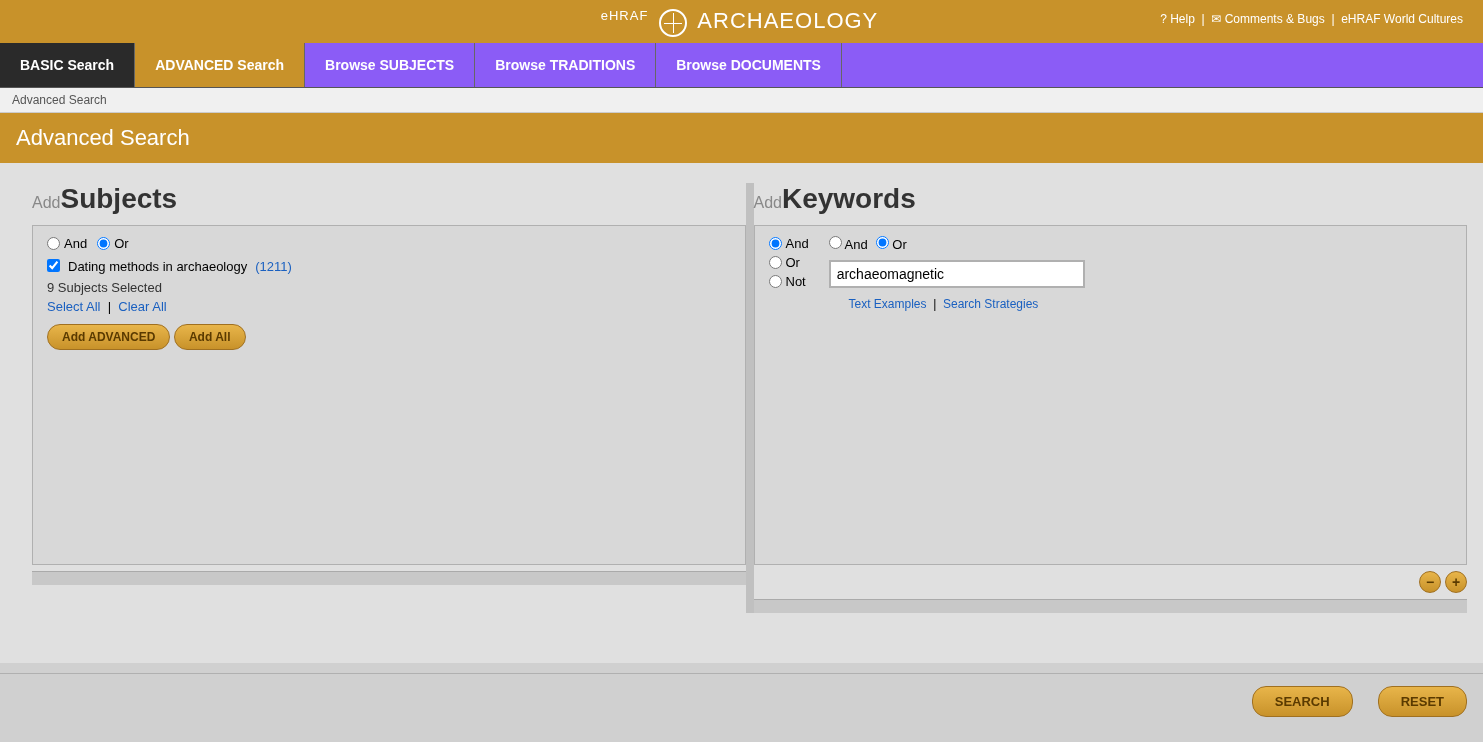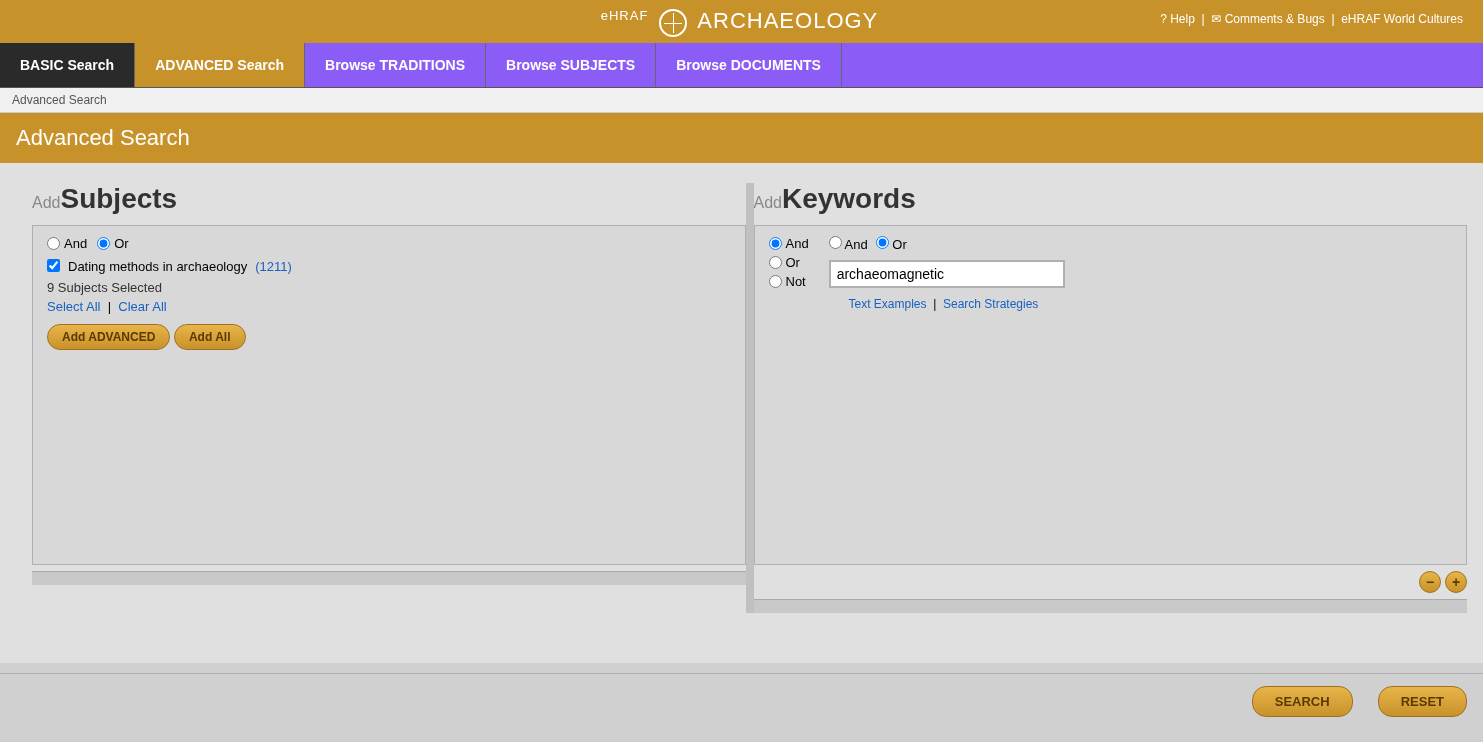--- a/index.html
+++ b/index.html
@@ -314,22 +314,22 @@
     <span>✉</span>
     <a href="#">Comments &amp; Bugs</a>
     &nbsp;|&nbsp;
     <a href="#">eHRAF World Cultures</a>
   </div>
 </div>
 
 <div id="nav">
   <div class="nav-item dark">BASIC Search</div>
   <div class="nav-item active">ADVANCED Search</div>
+  <div class="nav-item">Browse SUBJECTS</div>
   <div class="nav-item">Browse TRADITIONS</div>
-  <div class="nav-item">Browse SUBJECTS</div>
   <div class="nav-item">Browse DOCUMENTS</div>
 </div>
 
 <div id="breadcrumb">Advanced Search</div>
 
 <div id="page-title-bar">Advanced Search</div>
 
 <div id="main-content">
   <div class="search-columns">
 
@@ -402,21 +402,21 @@
               <label>
                 <input type="radio" name="kw_right" style="">
                 <span>And</span>
               </label>
               <label>
                 <input type="radio" name="kw_right" checked="" style="">
                 <span>Or</span>
               </label>
             </div>
 
-            <input type="text" class="keyword-input" style="width: 236px;" value="archaeomagnetic">
+            <input type="text" class="keyword-input" style="width: 256px;" value="archaeomagnetic">
           </div>
         </div>
 
         <div class="keyword-links" style="margin-left: 80px; margin-top:8px;">
           <a href="#">Text Examples</a>
           &nbsp;|&nbsp;
           <a href="#">Search Strategies</a>
         </div>
       </div>
 

